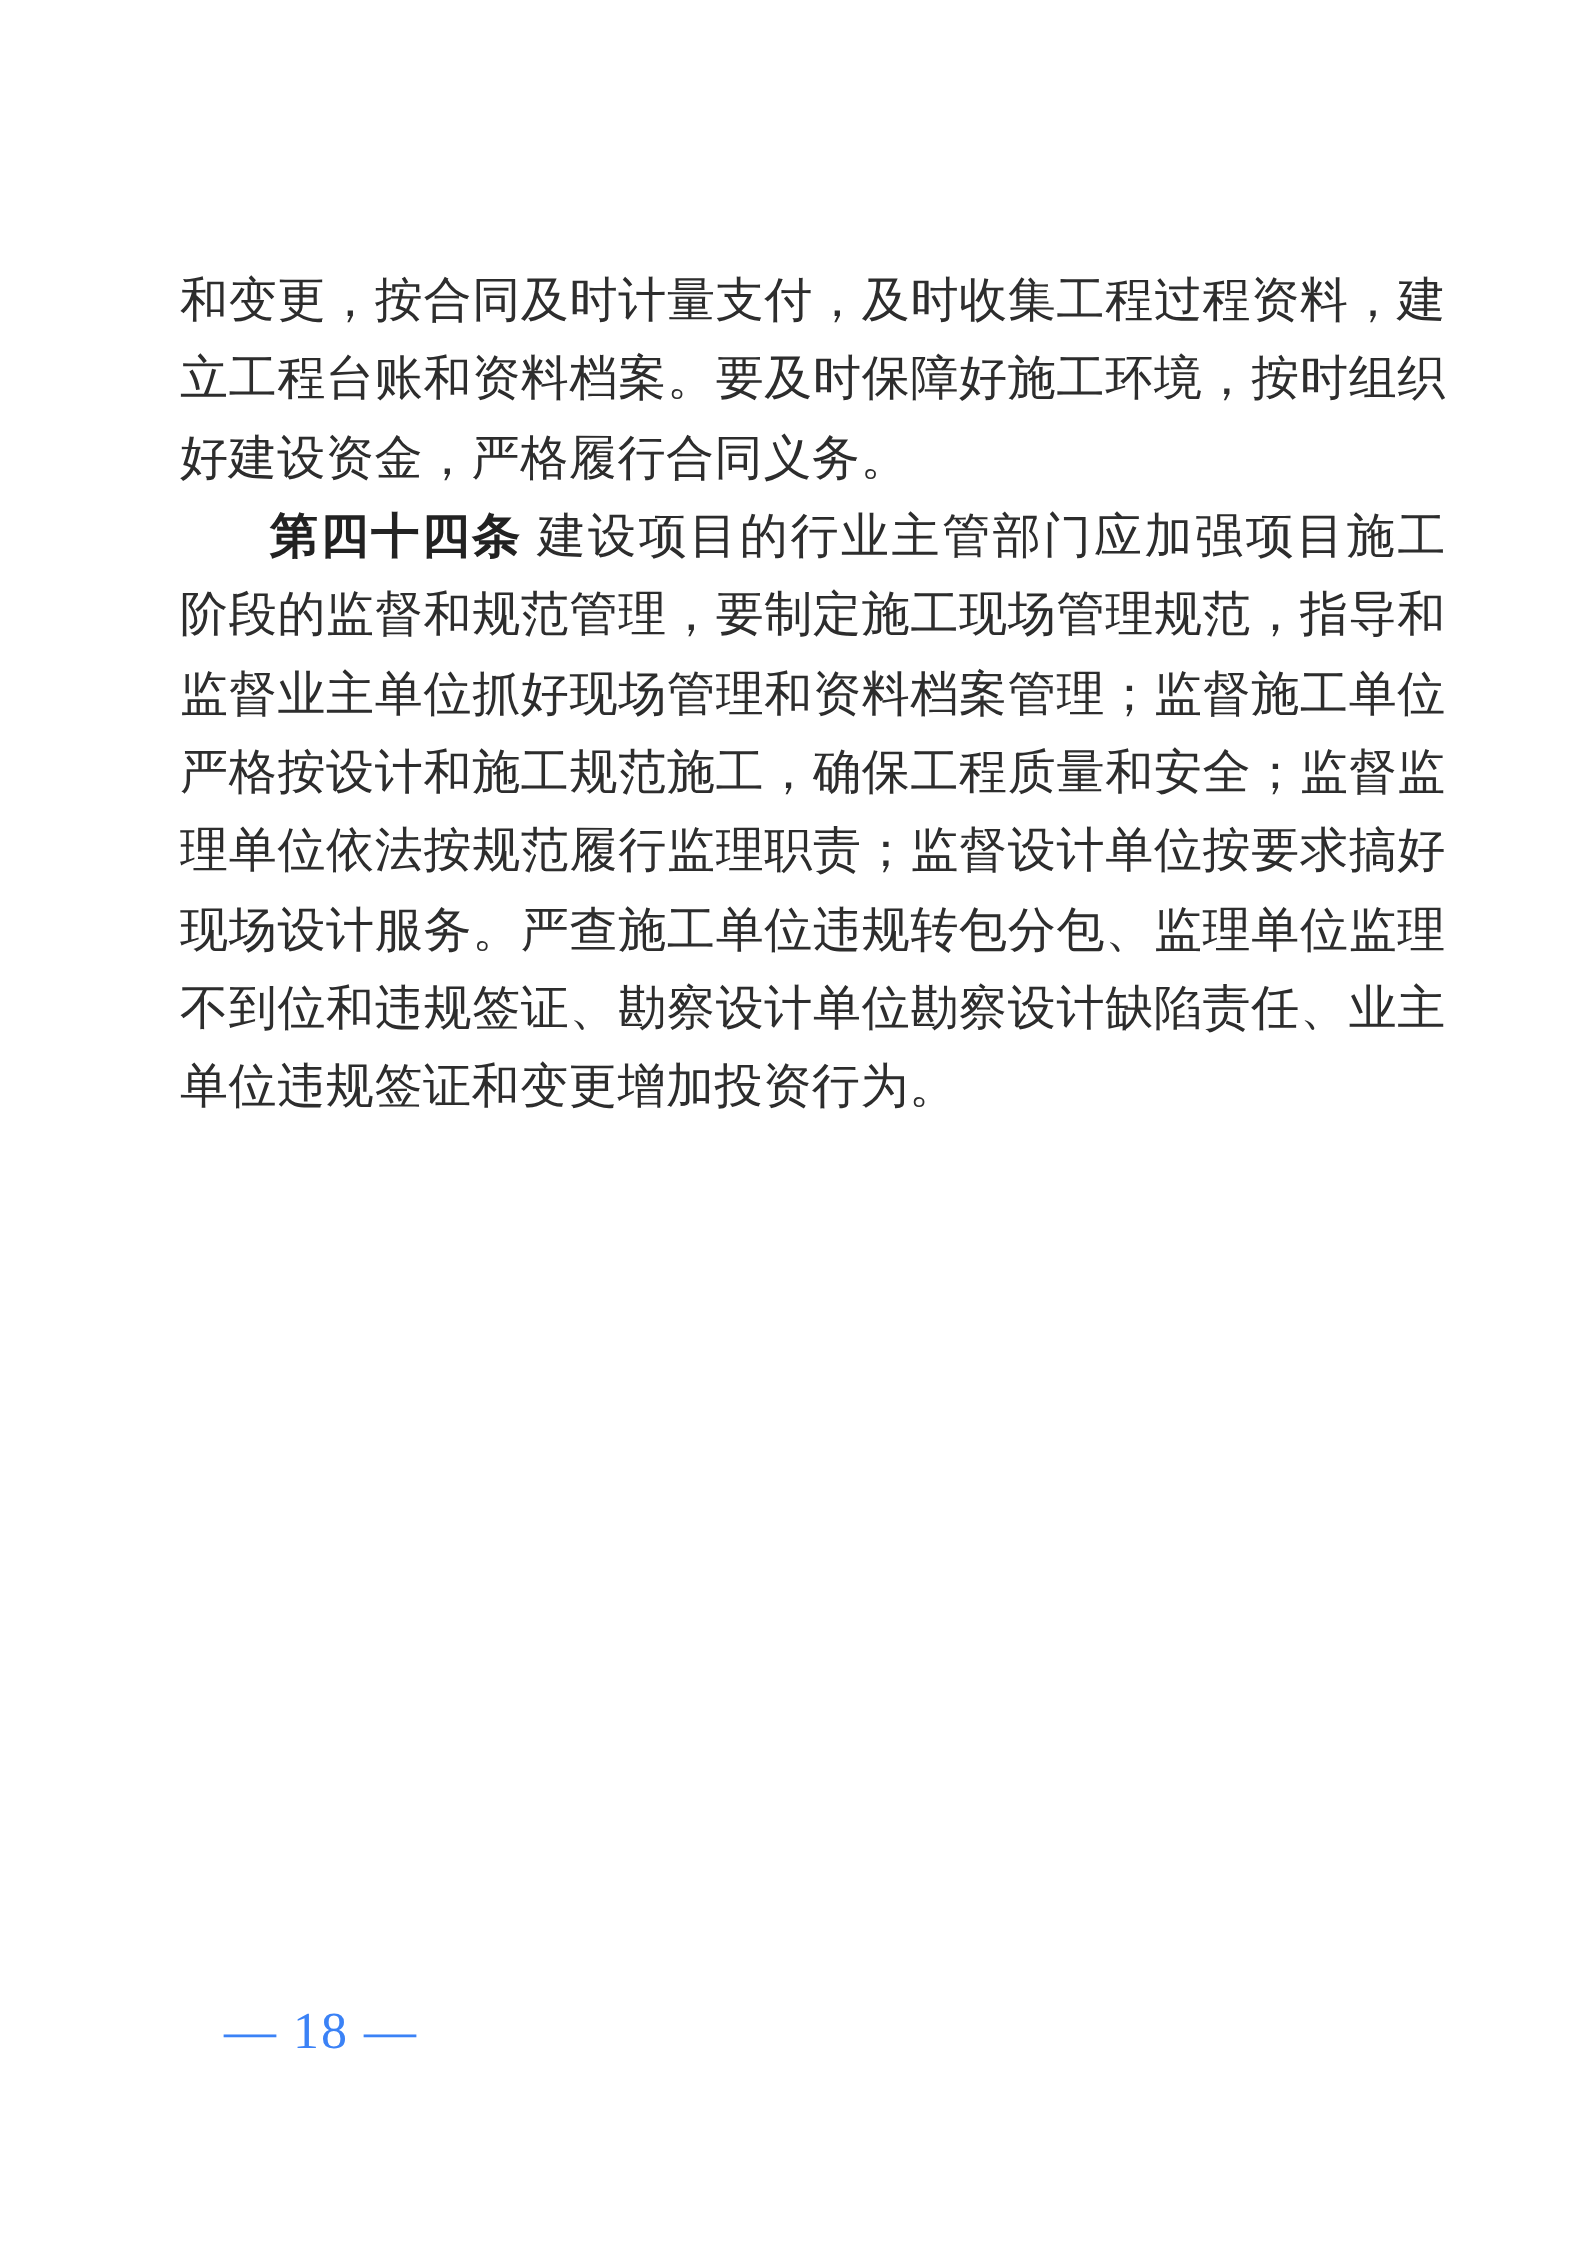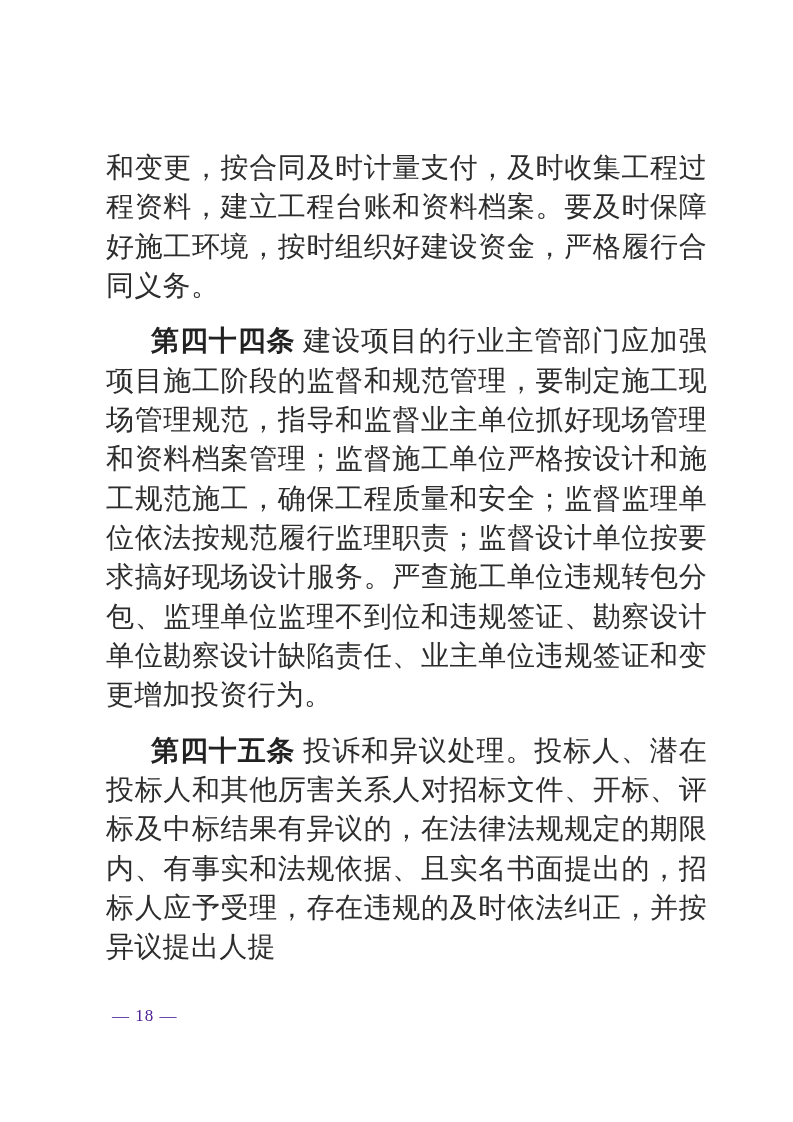--- a/index.html
+++ b/index.html
@@ -15,51 +15,50 @@
     overflow: hidden;
     font-family: "Liberation Serif", "DejaVu Serif", serif;
   }
   .doc-body {
     position: absolute;
     left: 90px;
     top: 132px;
     width: 633px;
   }
   .doc-body p.para {
-    margin: 16px;
+    margin: 0;
     padding: 0;
-    font-size: 28px;
+    font-size: 24px;
     line-height: 39.33px;
     color: #2d2d2d;
     text-align: justify;
     text-justify: inter-character;
     letter-spacing: 0.3px;
   }
   .doc-body p.para.indent {
     text-indent: 45px;
   }
   .article-no {
     font-weight: 700;
     color: #222222;
   }
   .page-footer {
     position: absolute;
     left: 112px;
     top: 1001px;
-    font-size: 17px;
+    font-size: 26px;
     line-height: 30px;
-    color: #4c1d95;
+    color: #3b82f6;
     letter-spacing: 1px;
   }
 </style>
 </head>
 <body>
 
 <div class="page">
   <div class="doc-body">
       <p class="para"><span>和变更，按合同及时计量支付，及时收集工程过程资料，建立工程台账和资料档案。要及时保障好施工环境，按时组织好建设资金，严格履行合同义务。</span></p>
       <p class="para indent"><span class="article-no">第四十四条</span><span> 建设项目的行业主管部门应加强项目施工阶段的监督和规范管理，要制定施工现场管理规范，指导和监督业主单位抓好现场管理和资料档案管理；监督施工单位严格按设计和施工规范施工，确保工程质量和安全；监督监理单位依法按规范履行监理职责；监督设计单位按要求搞好现场设计服务。严查施工单位违规转包分包、监理单位监理不到位和违规签证、勘察设计单位勘察设计缺陷责任、业主单位违规签证和变更增加投资行为。</span></p>
-      <p class="para indent"><span class="article-no">第四十五条</span><span> 投诉和异议处理。投标人、潜在投标人和其他厉害关系人对招标文件、开标、评标及中标结果有异议的，在法律法规规定的期限内、有事实和法规依据、且实名书面提出的，招标人应予受理，存在违规的及时依法纠正，并按异议提出人提</span></p>
     </div>
   <div class="page-footer">
     <span>— 18 —</span>
   </div>
 </div>
 
 </body></html>

